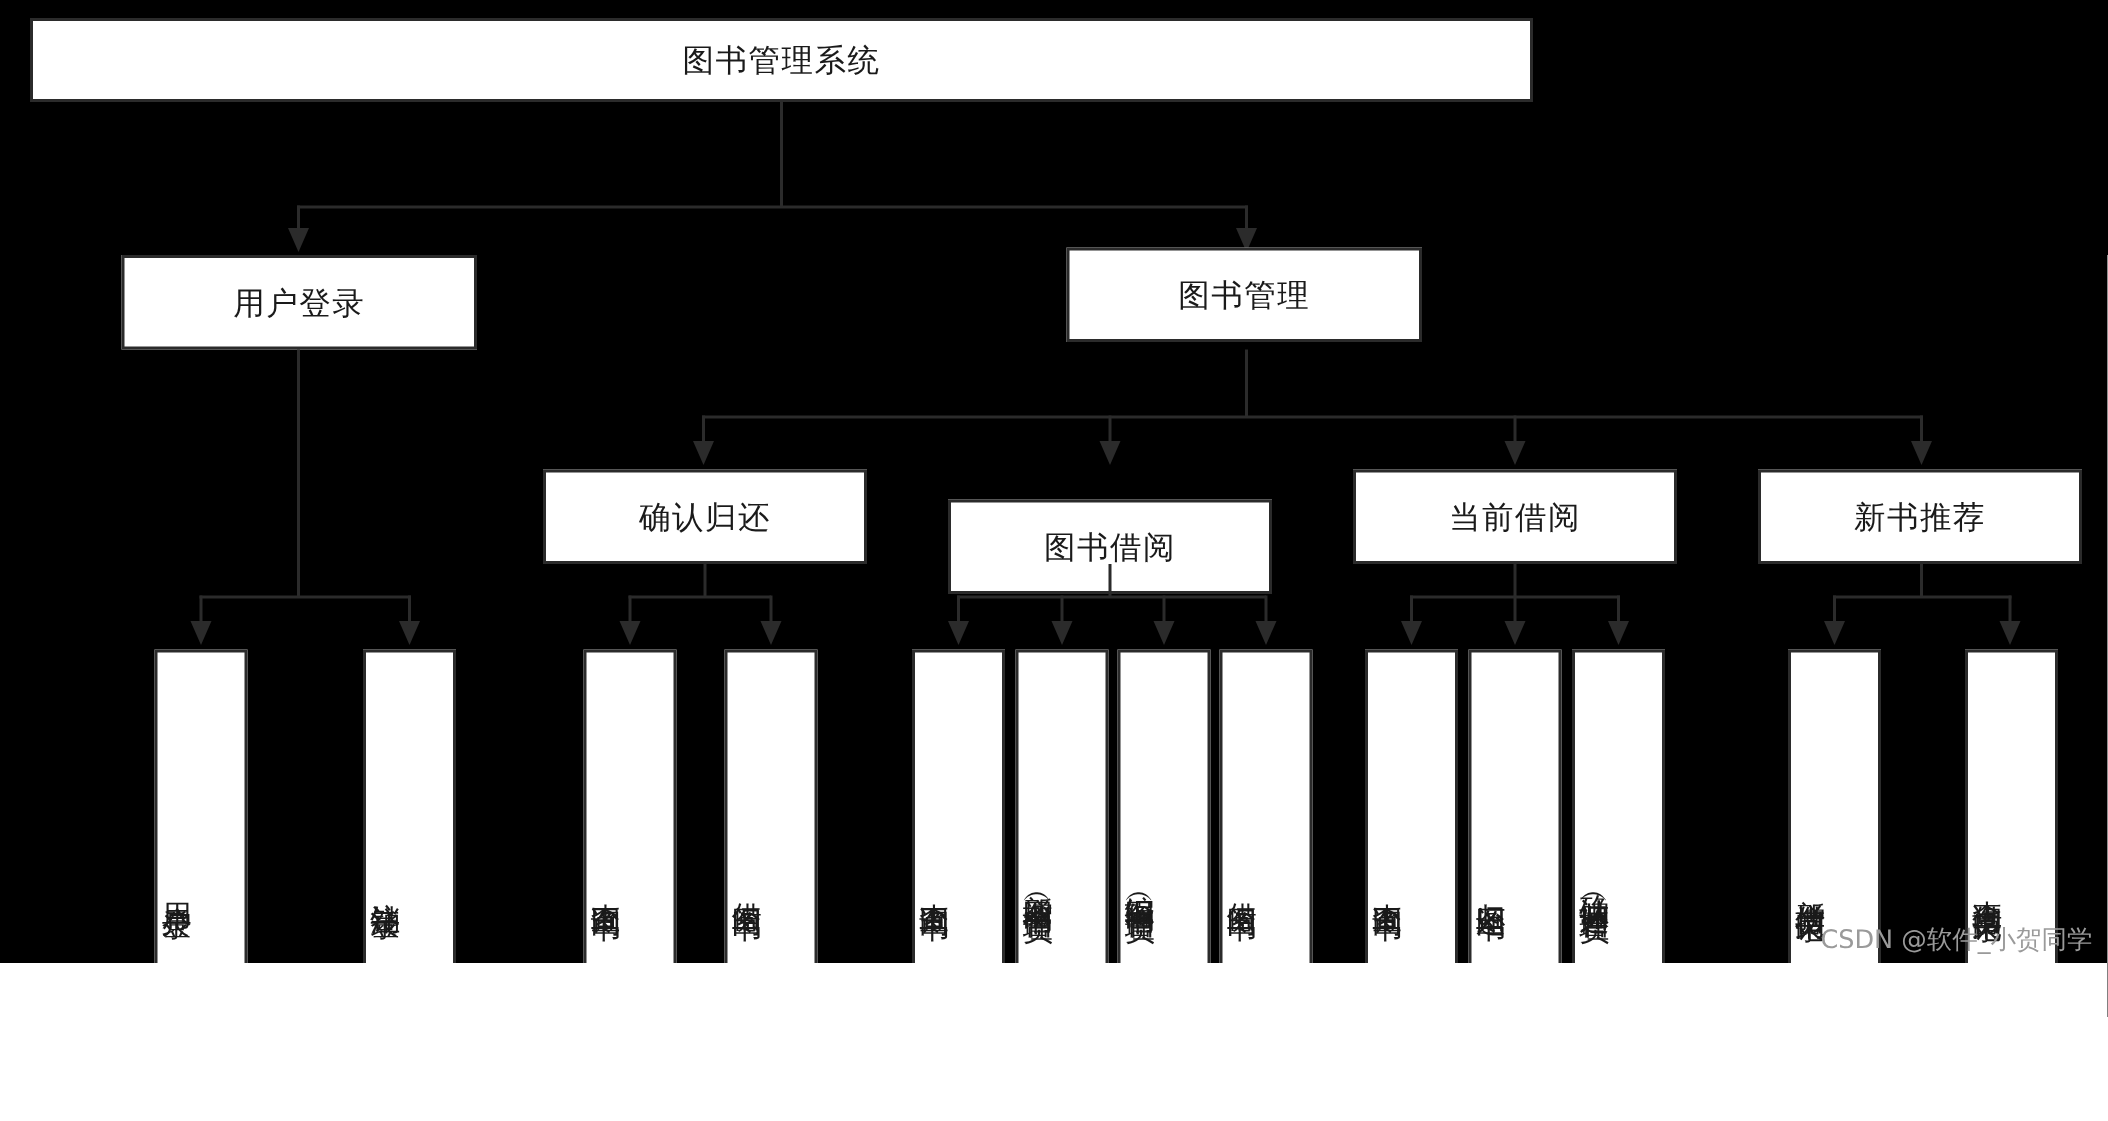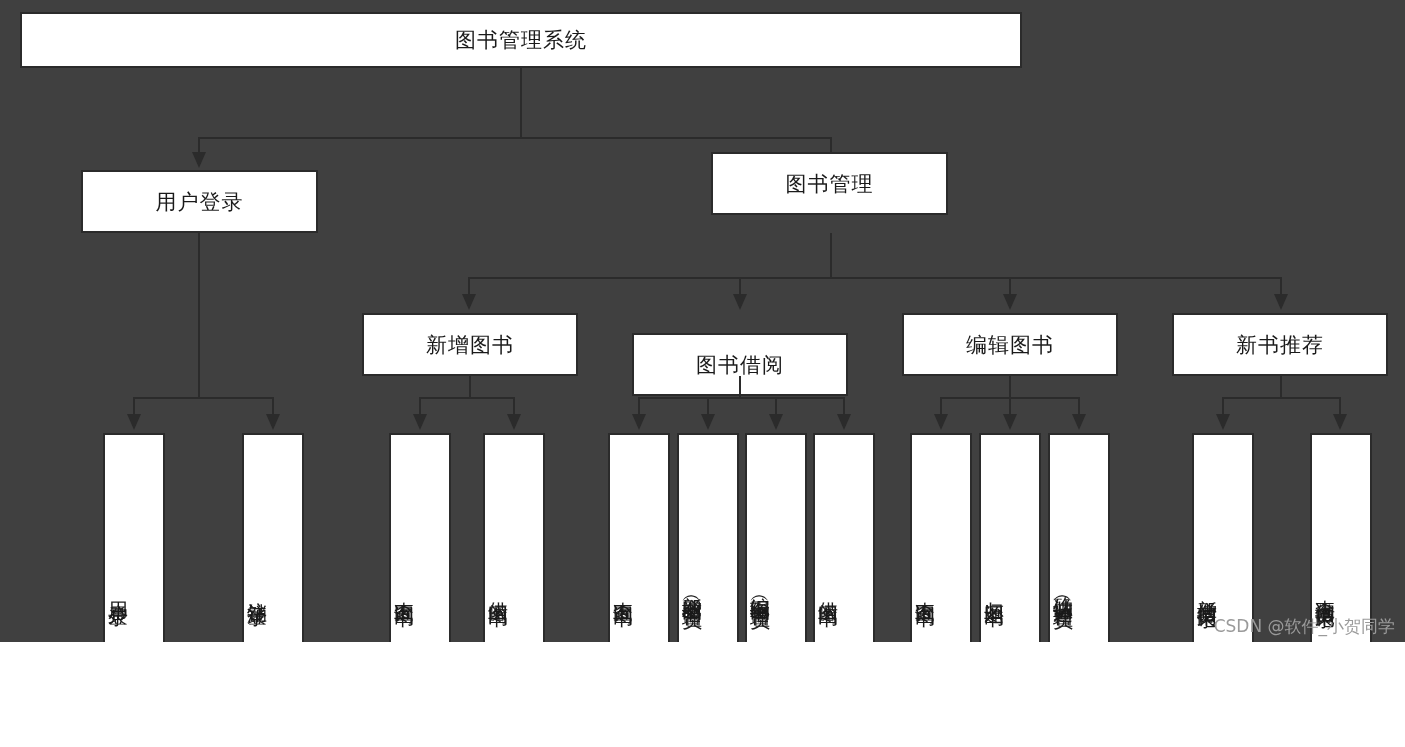--- a/index.html
+++ b/index.html
@@ -4,21 +4,21 @@
 <style>
   html, body {
     margin: 0;
     padding: 0;
     background: #ffffff;
   }
   #canvas {
     position: relative;
     width: 1405px;
     height: 642px;
-    background: #404040;
+    background: #000000;
     overflow: hidden;
     font-family: "DejaVu Sans", "Liberation Sans", sans-serif;
   }
   .node {
     position: absolute;
     box-sizing: border-box;
     border: 2px solid #2b2b2b;
     background: #ffffff;
     display: flex;
     align-items: center;
@@ -79,21 +79,21 @@
   <div class="edge vline" style="left:520px; top:68px; height:70px;"></div>
   <div class="edge hline" style="left:198px; top:137px; width:634px;"></div>
   <div class="edge vline" style="left:198px; top:137px; height:18px;"></div>
   <div class="arrow" style="left:192px; top:152px;"></div>
   <div class="edge vline" style="left:830px; top:137px; height:18px;"></div>
   <div class="arrow" style="left:824px; top:152px;"></div>
 
   <div class="node h" style="left:81px; top:170px; width:237px; height:63px;">
     <span>用户登录</span>
   </div>
-  <div class="node h" style="left:711px; top:152px; width:237px; height:63px;">
+  <div class="node h" style="left:711px; top:165px; width:237px; height:63px;">
     <span>图书管理</span>
   </div>
 
   <div class="edge vline" style="left:198px; top:233px; height:165px;"></div>
   <div class="edge hline" style="left:133px; top:397px; width:141px;"></div>
   <div class="edge vline" style="left:133px; top:397px; height:20px;"></div>
   <div class="arrow" style="left:127px; top:414px;"></div>
   <div class="edge vline" style="left:272px; top:397px; height:20px;"></div>
   <div class="arrow" style="left:266px; top:414px;"></div>
 
@@ -102,27 +102,27 @@
   <div class="edge vline" style="left:468px; top:277px; height:20px;"></div>
   <div class="arrow" style="left:462px; top:294px;"></div>
   <div class="edge vline" style="left:739px; top:277px; height:20px;"></div>
   <div class="arrow" style="left:733px; top:294px;"></div>
   <div class="edge vline" style="left:1009px; top:277px; height:20px;"></div>
   <div class="arrow" style="left:1003px; top:294px;"></div>
   <div class="edge vline" style="left:1280px; top:277px; height:20px;"></div>
   <div class="arrow" style="left:1274px; top:294px;"></div>
 
   <div class="node h" style="left:362px; top:313px; width:216px; height:63px;">
-    <span>新增图书</span>
+    <span>确认归还</span>
   </div>
   <div class="node h" style="left:632px; top:313px; width:216px; height:63px;margin-top:20px;">
     <span>图书借阅</span>
   </div>
   <div class="node h" style="left:902px; top:313px; width:216px; height:63px;">
-    <span>编辑图书</span>
+    <span>当前借阅</span>
   </div>
   <div class="node h" style="left:1172px; top:313px; width:216px; height:63px;">
     <span>新书推荐</span>
   </div>
 
   <div class="edge vline" style="left:469px; top:376px; height:22px;"></div>
   <div class="edge hline" style="left:419px; top:397px; width:95px;"></div>
   <div class="edge vline" style="left:419px; top:397px; height:20px;"></div>
   <div class="arrow" style="left:413px; top:414px;"></div>
   <div class="edge vline" style="left:513px; top:397px; height:20px;"></div>

